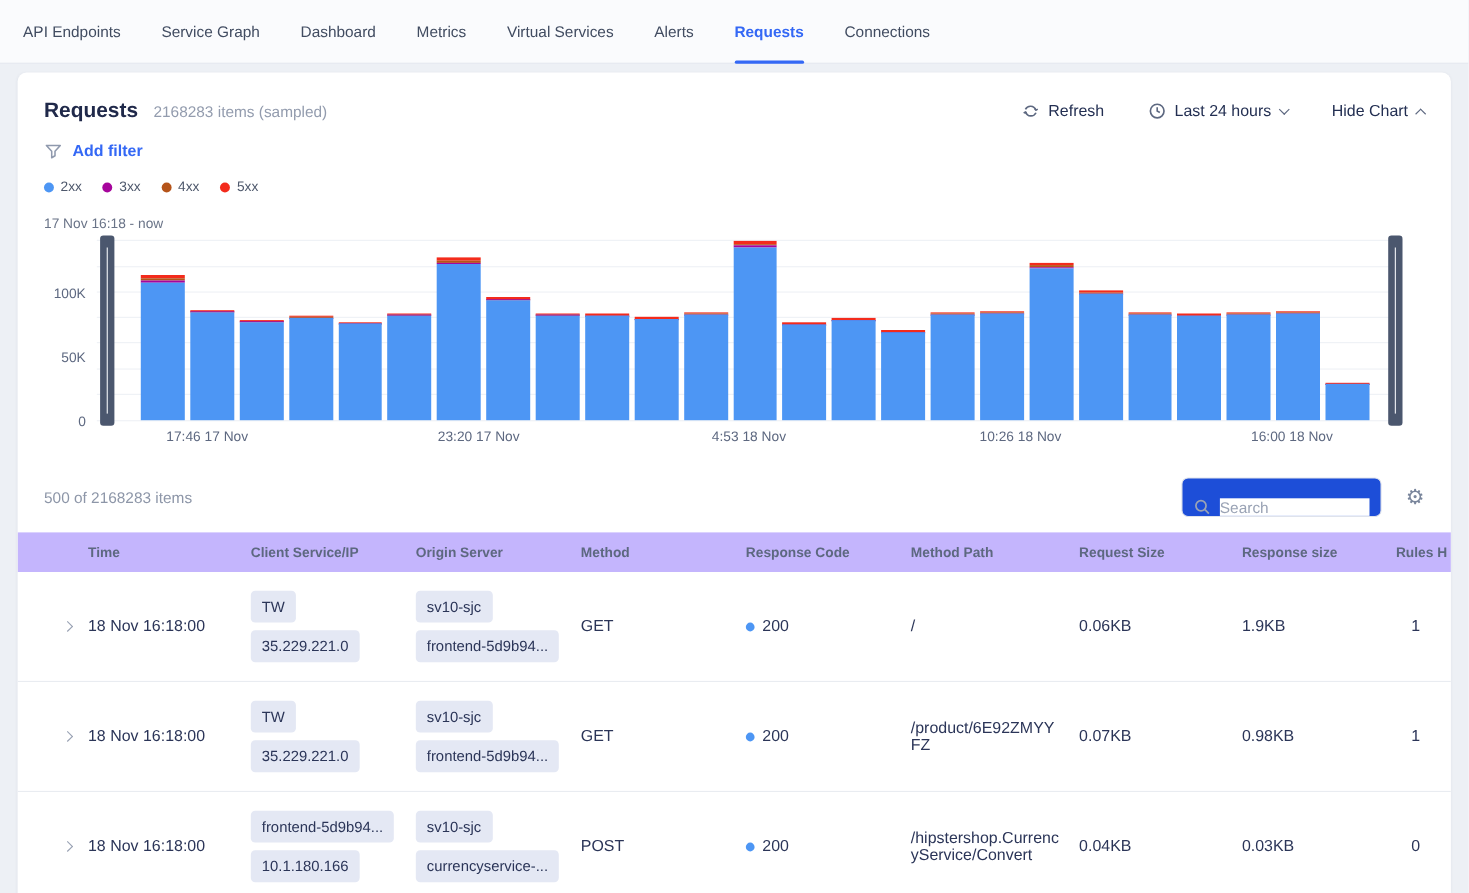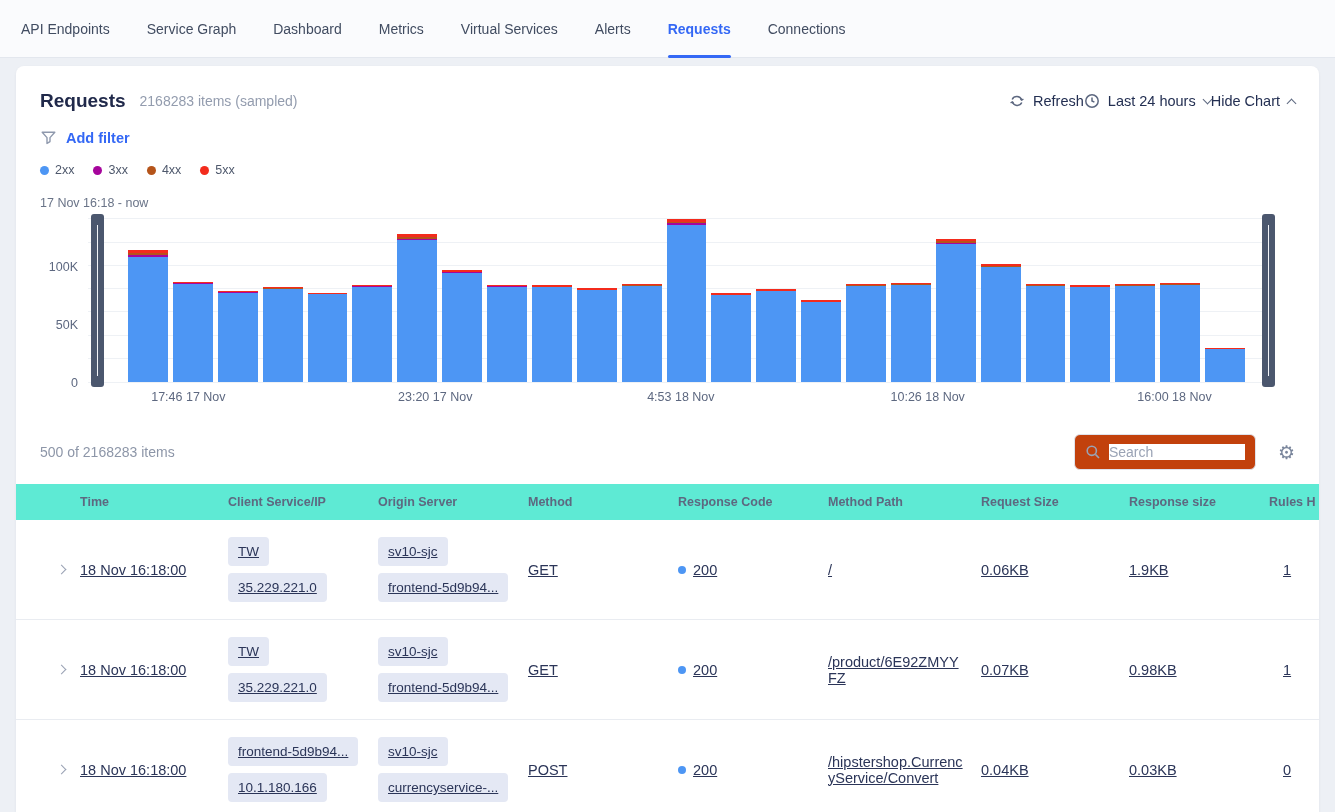--- a/index.html
+++ b/index.html
@@ -15,21 +15,21 @@
   .tab.active::after { content:""; position:absolute; left:0; right:0; bottom:0;
     height:3px; background:#3468f5; border-radius:3px; }
 
   
   .card { margin:8px 16px 0; background:#fff; border-radius:8px;
     box-shadow:0 1px 3px rgba(20,30,60,.06); height:920px; padding:0 24px; overflow:hidden; }
 
   .card-head { display:flex; align-items:center; padding-top:24px; }
   .title { font-size:19px; font-weight:700; color:#20294a; }
   .summary { margin-left:14px; font-size:14px; color:#939cae; }
-  .head-controls { margin-left:auto; display:flex; align-items:center; }
+  .head-controls { margin-left:auto; display:flex; align-items:center; gap:40px; }
   .control { display:flex; align-items:center; gap:8px; font-size:14.5px; color:#232f52; cursor:pointer; }
   .chev { width:7px; height:7px; border-right:1.8px solid #5d6880; border-bottom:1.8px solid #5d6880; display:inline-block; }
   .chev.down { transform:rotate(45deg); margin-top:-3px; }
   .chev.up   { transform:rotate(-135deg); margin-top:4px; }
   .chev.right{ transform:rotate(-45deg); border-color:#98a1b3; }
 
   .filter-row { margin-top:18px; display:flex; align-items:center; gap:9px; }
   .addfilter { color:#3468f5; font-size:14.5px; font-weight:700; cursor:pointer; }
 
   .legend { margin-top:17px; display:flex; align-items:center; gap:19px; }
@@ -52,33 +52,33 @@
   .brush::after { content:""; position:absolute; left:50%; top:11px; bottom:11px; width:1.5px; margin-left:-1px; background:#f2f4f8; }
   .brush.left { left:3px; } .brush.right { right:-6px; }
   .xlabels { position:absolute; left:48px; right:26px; top:172px; height:20px; }
   .xlabel { position:absolute; transform:translateX(-50%); font-size:12.5px; color:#5d6880; white-space:nowrap; }
 
   
   .toolbar { display:flex; align-items:center; margin-top:16px; }
   .items-count { font-size:14px; color:#8d96a8; }
   .toolbar-right { margin-left:auto; display:flex; align-items:center; gap:22px; }
   .searchbox { width:182px; height:36px; border:1px solid #dfe3ec; border-radius:6px;
-    display:flex; align-items:center; padding:0 10px; gap:8px; background:#c2410c; }
+    display:flex; align-items:flex-end; padding:0 10px; gap:8px; background:#1d4ed8; }
   .searchbox input { border:none; outline:none; font-size:14px; width:100%;
     font-family:"Liberation Sans", sans-serif; color:#2b3558; }
   .searchbox input::placeholder { color:#9aa3b5; }
   .gear { font-size:19px; color:#7a869c; cursor:pointer; line-height:1; }
 
   
   .table { margin:14px -24px 0; }
   .tgrid { display:grid; grid-template-columns:64px 148px 150px 150px 150px 150px 153px 148px 140px minmax(0,1fr); }
-  .thead { background:#5eead4; height:36px; align-items:center; }
+  .thead { background:#c4b5fd; height:36px; align-items:center; }
   .th { font-size:12.5px; font-weight:700; color:#5d6880; white-space:nowrap; overflow:hidden; }
   .trow { align-items:center; border-bottom:1px solid #e9ecf1; min-height:100px; padding:14px 0; cursor:pointer; }
-  .td { font-size:14.5px; color:#2b3558; padding-right:14px; word-break:break-all;text-decoration:underline; }
+  .td { font-size:14.5px; color:#2b3558; padding-right:14px; word-break:break-all; }
   .expander { display:flex; justify-content:center; padding-left:26px; }
   .badges { display:flex; flex-direction:column; align-items:flex-start; gap:7px; }
   .badge { background:#e4e8f4; color:#2b3558; font-size:13.5px; padding:7px 10px;
     border-radius:4px; white-space:nowrap; max-width:136px; overflow:hidden; }
   .code-cell { display:flex; align-items:center; gap:7px; }
   .status-dot { width:8px; height:8px; border-radius:50%; }
   svg { display:block; }
 </style>
 </head>
 <body>

